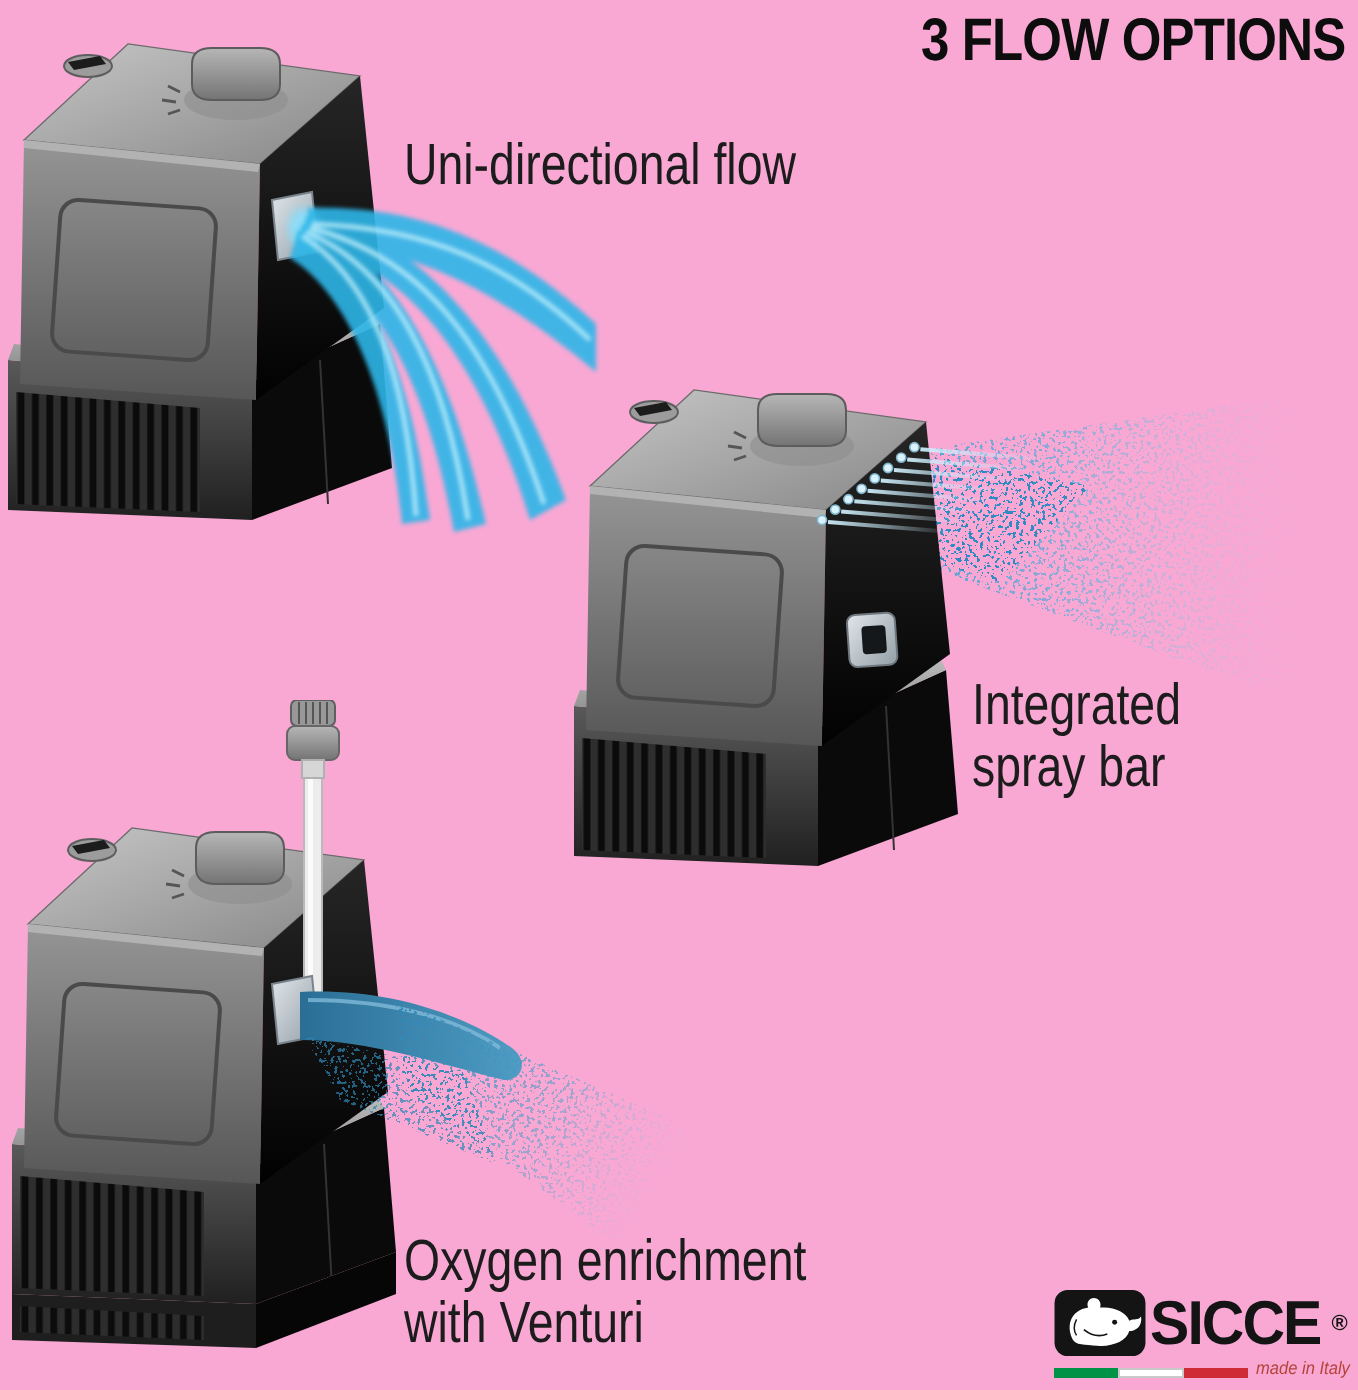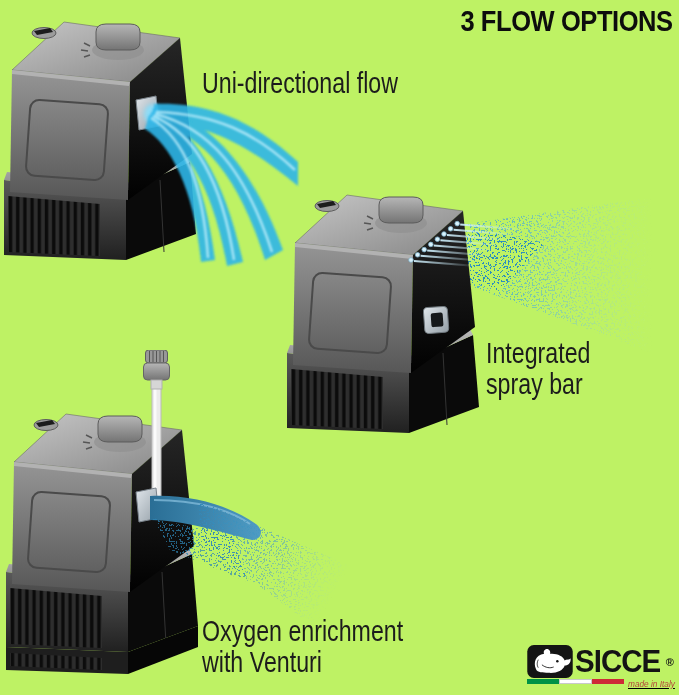--- a/index.html
+++ b/index.html
@@ -1,31 +1,31 @@
 <!DOCTYPE html>
 <html><head>
 <meta charset="utf-8">
 <style>
   html,body{margin:0;padding:0;background:#fff;}
-  .canvas{position:relative;width:679px;height:695px;background:#bef264;overflow:hidden;
+  .canvas{position:relative;width:679px;height:695px;background:#f9a8d4;overflow:hidden;
           font-family:"Liberation Sans",sans-serif;}
   .title{position:absolute;top:4px;right:6px;margin:0;font-size:30px;font-weight:bold;
          letter-spacing:-.5px;color:#0d0d0d;white-space:nowrap;
          transform:scaleX(.85);transform-origin:right top;}
   .flow-label{position:absolute;color:#1c1c1c;font-size:29px;line-height:31px;font-weight:400;
               white-space:nowrap;transform:scaleX(.8);transform-origin:left top;}
   .pump{position:absolute;margin:0;padding:0;}
   .pump svg{display:block;}
   .brand{position:absolute;left:527px;top:645px;width:152px;}
   .brand-row{display:flex;align-items:center;}
   .whale-box{width:46px;height:33px;flex:0 0 auto;}
   .brand-name{font-size:31px;line-height:31px;font-weight:bold;letter-spacing:-1px;color:#141414;
               transform:scaleX(.95);transform-origin:left top;margin-left:2px;}
   .reg{font-size:11px;font-weight:bold;color:#141414;margin-left:1px;line-height:14px;}
-  .flag-row{display:flex;align-items:flex-start;margin-top:1px;text-decoration:underline;}
+  .flag-row{display:flex;align-items:flex-end;margin-top:1px;}
   .flag{display:flex;height:5px;width:104px;}
   .flag span{flex:1 1 auto;height:100%;}
   .flag .fg{background:#009246;}
   .flag .fw{background:#ffffff;outline:1px solid #c9c9c9;outline-offset:-1px;}
   .flag .fr{background:#ce2b37;}
   .tagline{font-size:9px;font-style:italic;color:#b5433a;margin-left:4px;white-space:nowrap;
            transform:scaleX(.92);transform-origin:left center;}
 </style>
 </head>
 <body>

